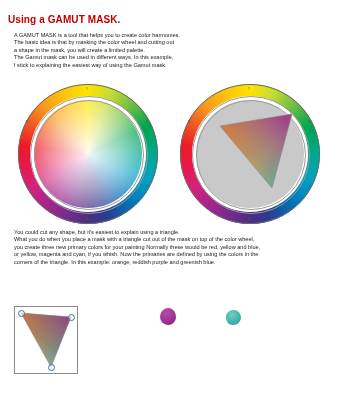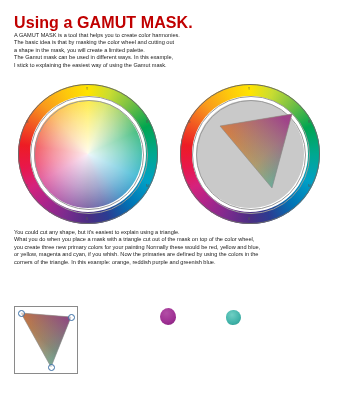--- a/index.html
+++ b/index.html
@@ -7,22 +7,22 @@
     width:338px;height:400px;
     background:#ffffff;
     font-family:"Liberation Sans", sans-serif;
     color:#000000;
     overflow:hidden;
     position:relative;
   }
   .page{position:relative;width:338px;height:400px;box-sizing:border-box;padding:0;}
 
   .title{
-    position:absolute;left:14px;top:14px;
-    font-size:16px;font-weight:bold;color:#c00000;
+    position:absolute;left:8px;top:14px;
+    font-size:10px;font-weight:bold;color:#c00000;
     letter-spacing:0.1px;
   }
 
   .para{
     position:absolute;
     font-size:5.6px;line-height:7.4px;
     color:#1a1a1a;
     white-space:pre-line;
   }
   #intro{left:14px;top:32px;width:210px;}

